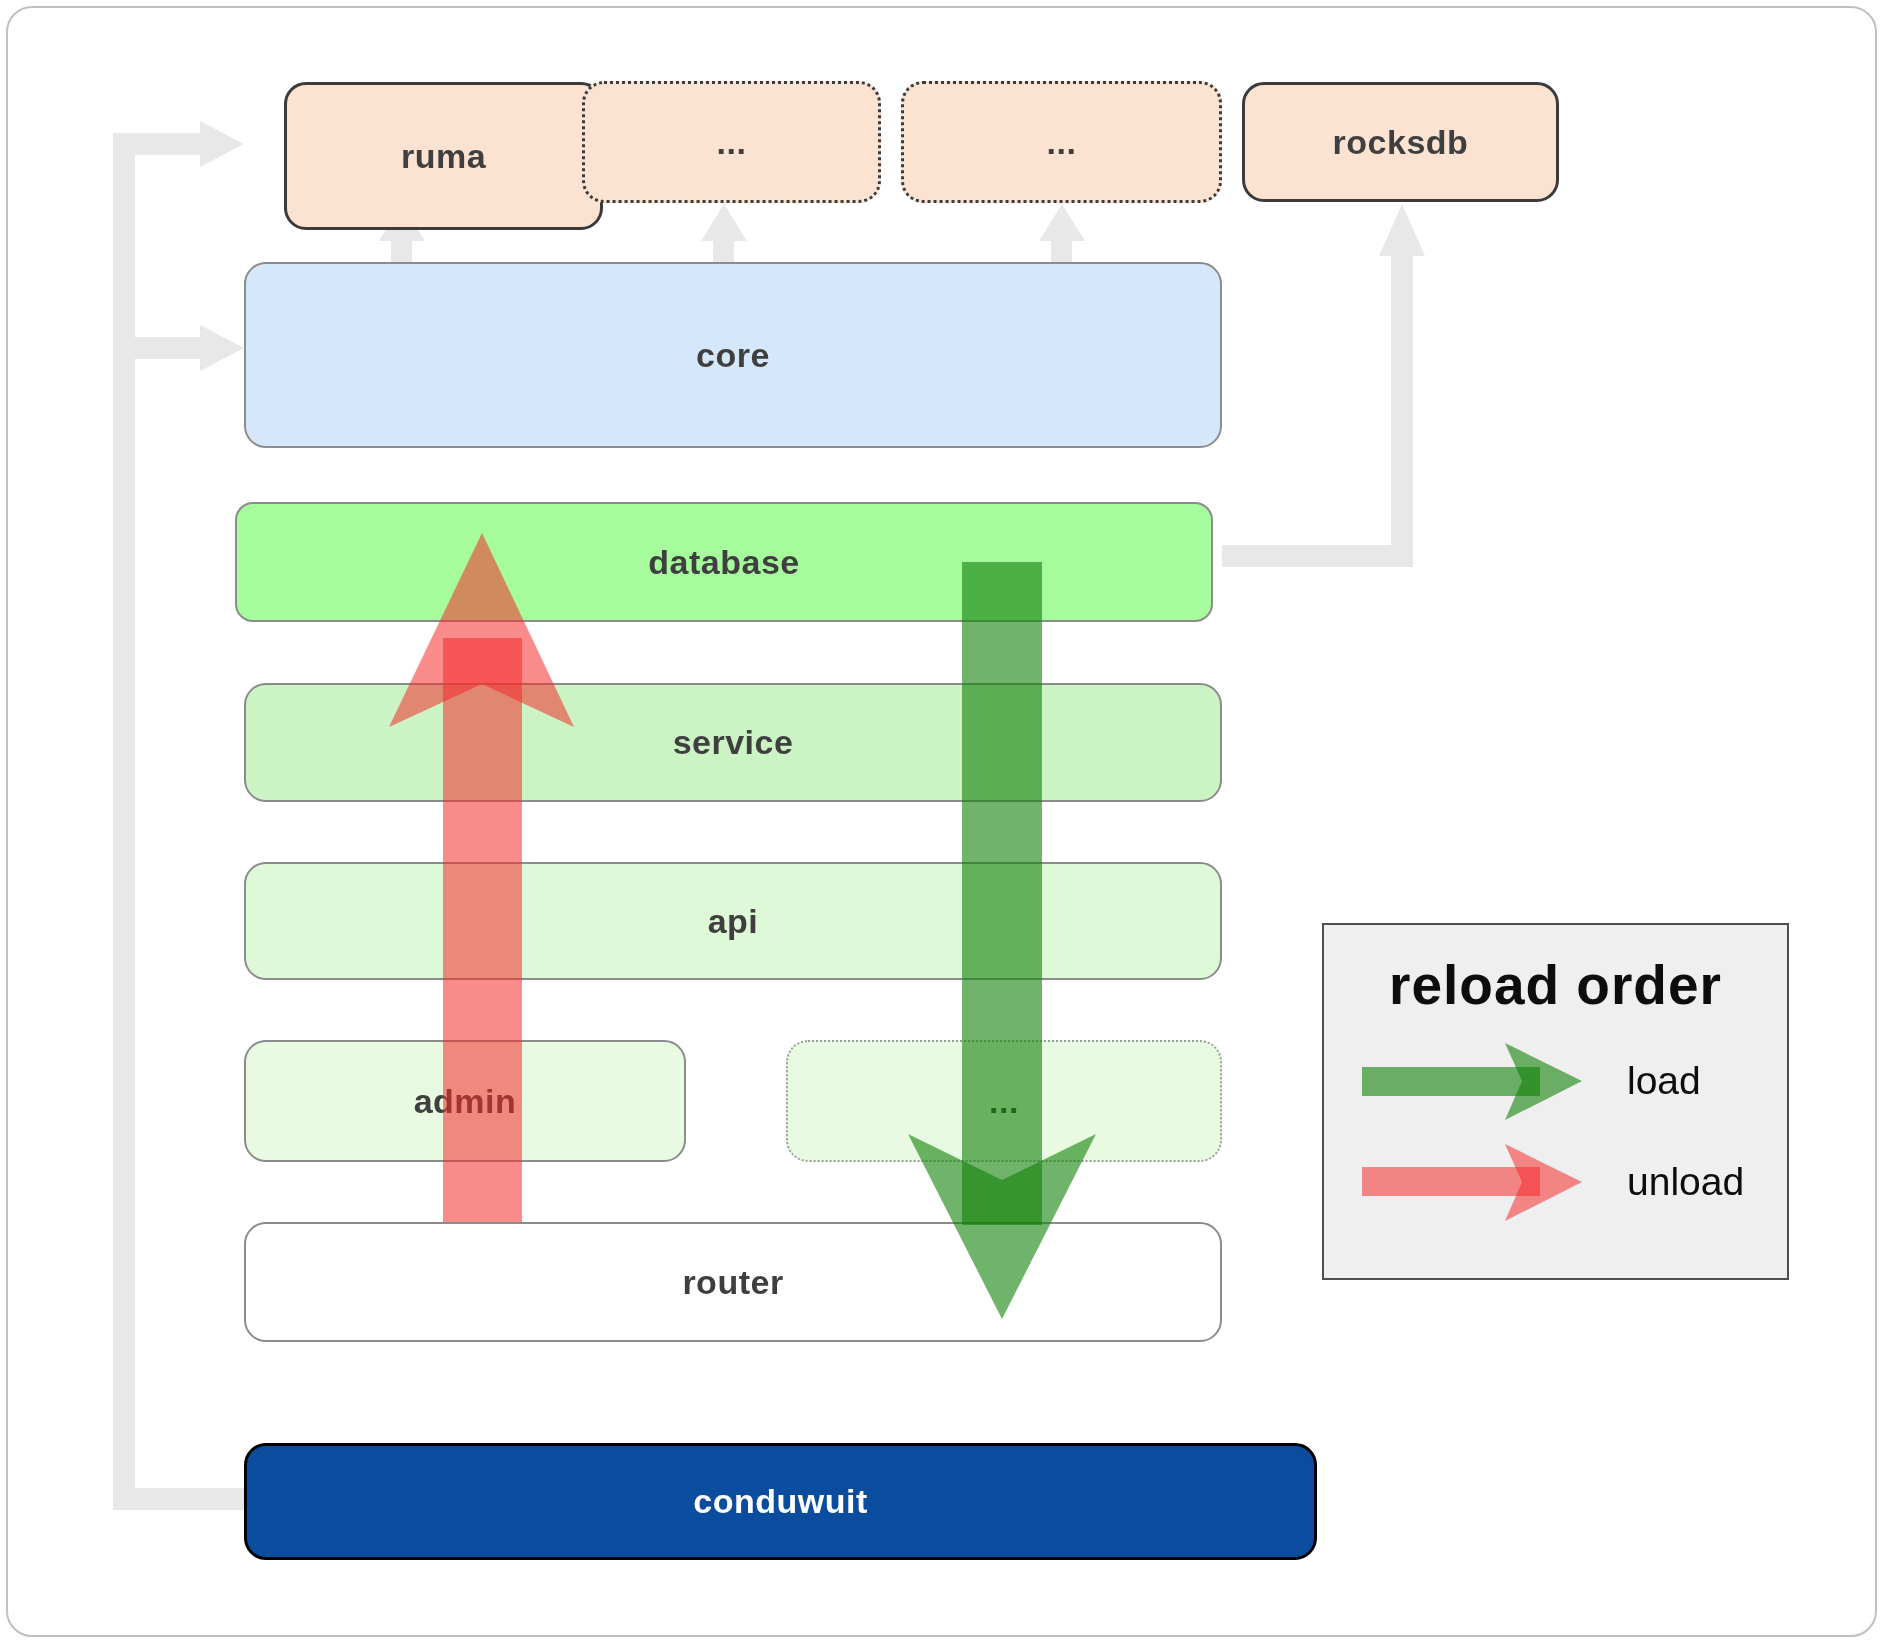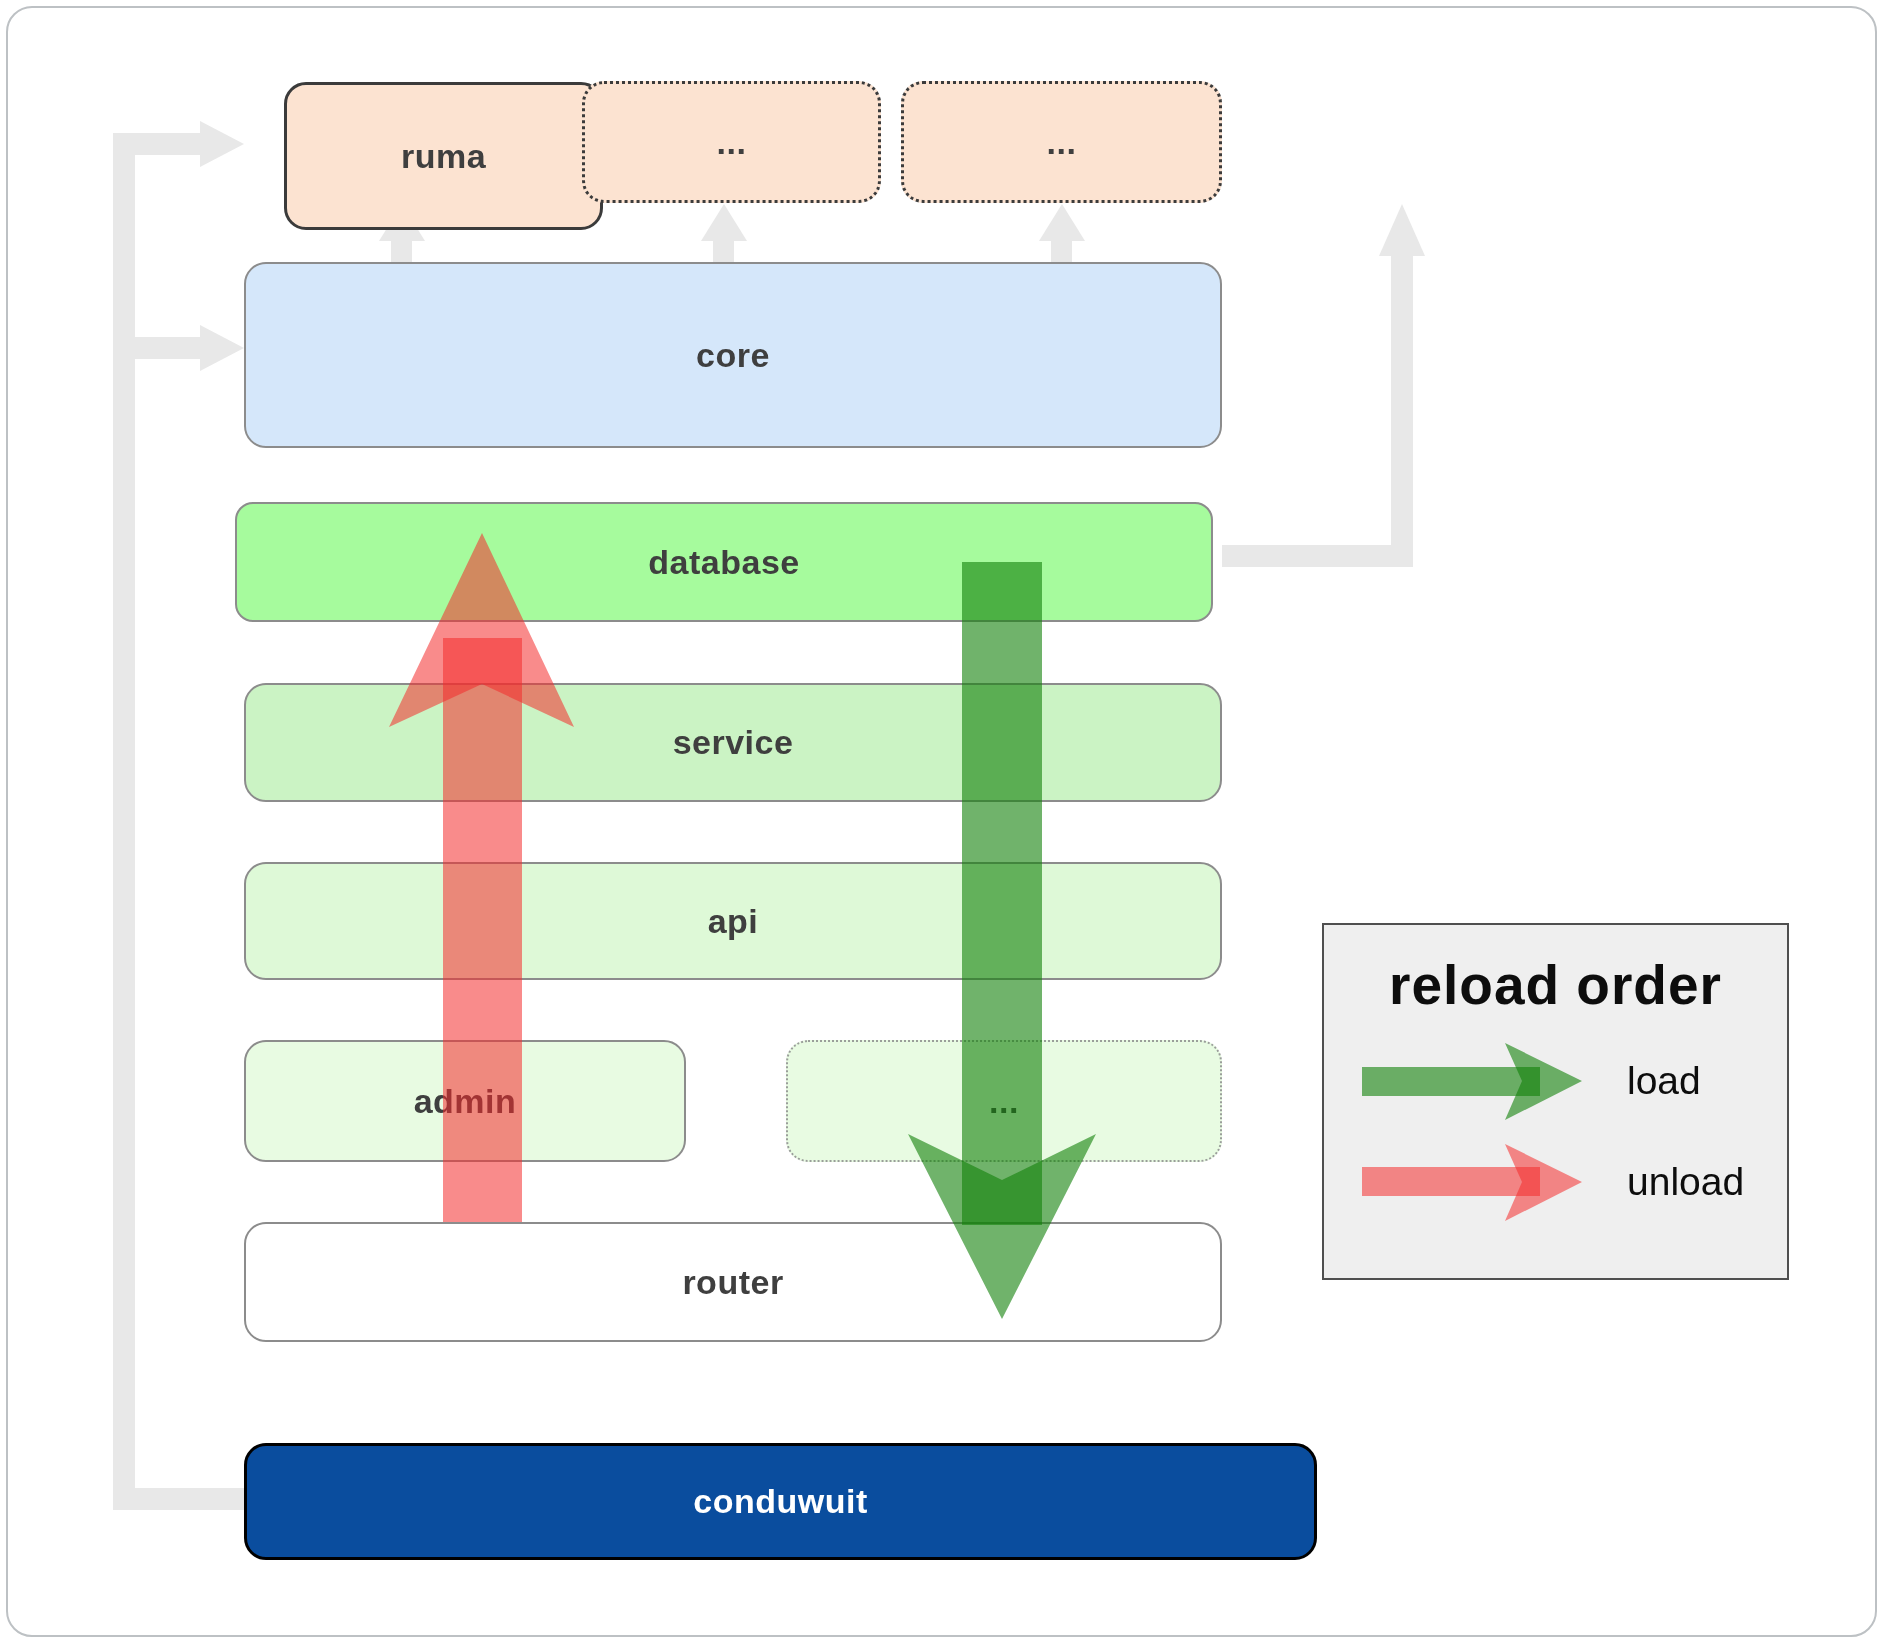--- a/index.html
+++ b/index.html
@@ -78,20 +78,23 @@
 
   <div class="node peach" style="left:244px;top:82px;width:319px;height:148px;margin-left:40px;">
     <span>ruma</span>
   </div>
   <div class="node peach dotted" style="left:582px;top:81px;width:299px;height:122px;">
     <span class="dots-label">...</span>
   </div>
   <div class="node peach dotted" style="left:901px;top:81px;width:321px;height:122px;">
     <span class="dots-label">...</span>
   </div>
+  <div class="node peach" style="left:1242px;top:82px;width:317px;height:120px;">
+    <span>rocksdb</span>
+  </div>
 
   <div class="node blue" style="left:244px;top:262px;width:978px;height:186px;">
     <span>core</span>
   </div>
 
   <div class="node green-bright" style="left:235px;top:502px;width:978px;height:120px;border-radius:18px;">
     <span>database</span>
   </div>
 
   <div class="node green-light" style="left:244px;top:683px;width:978px;height:119px;">

